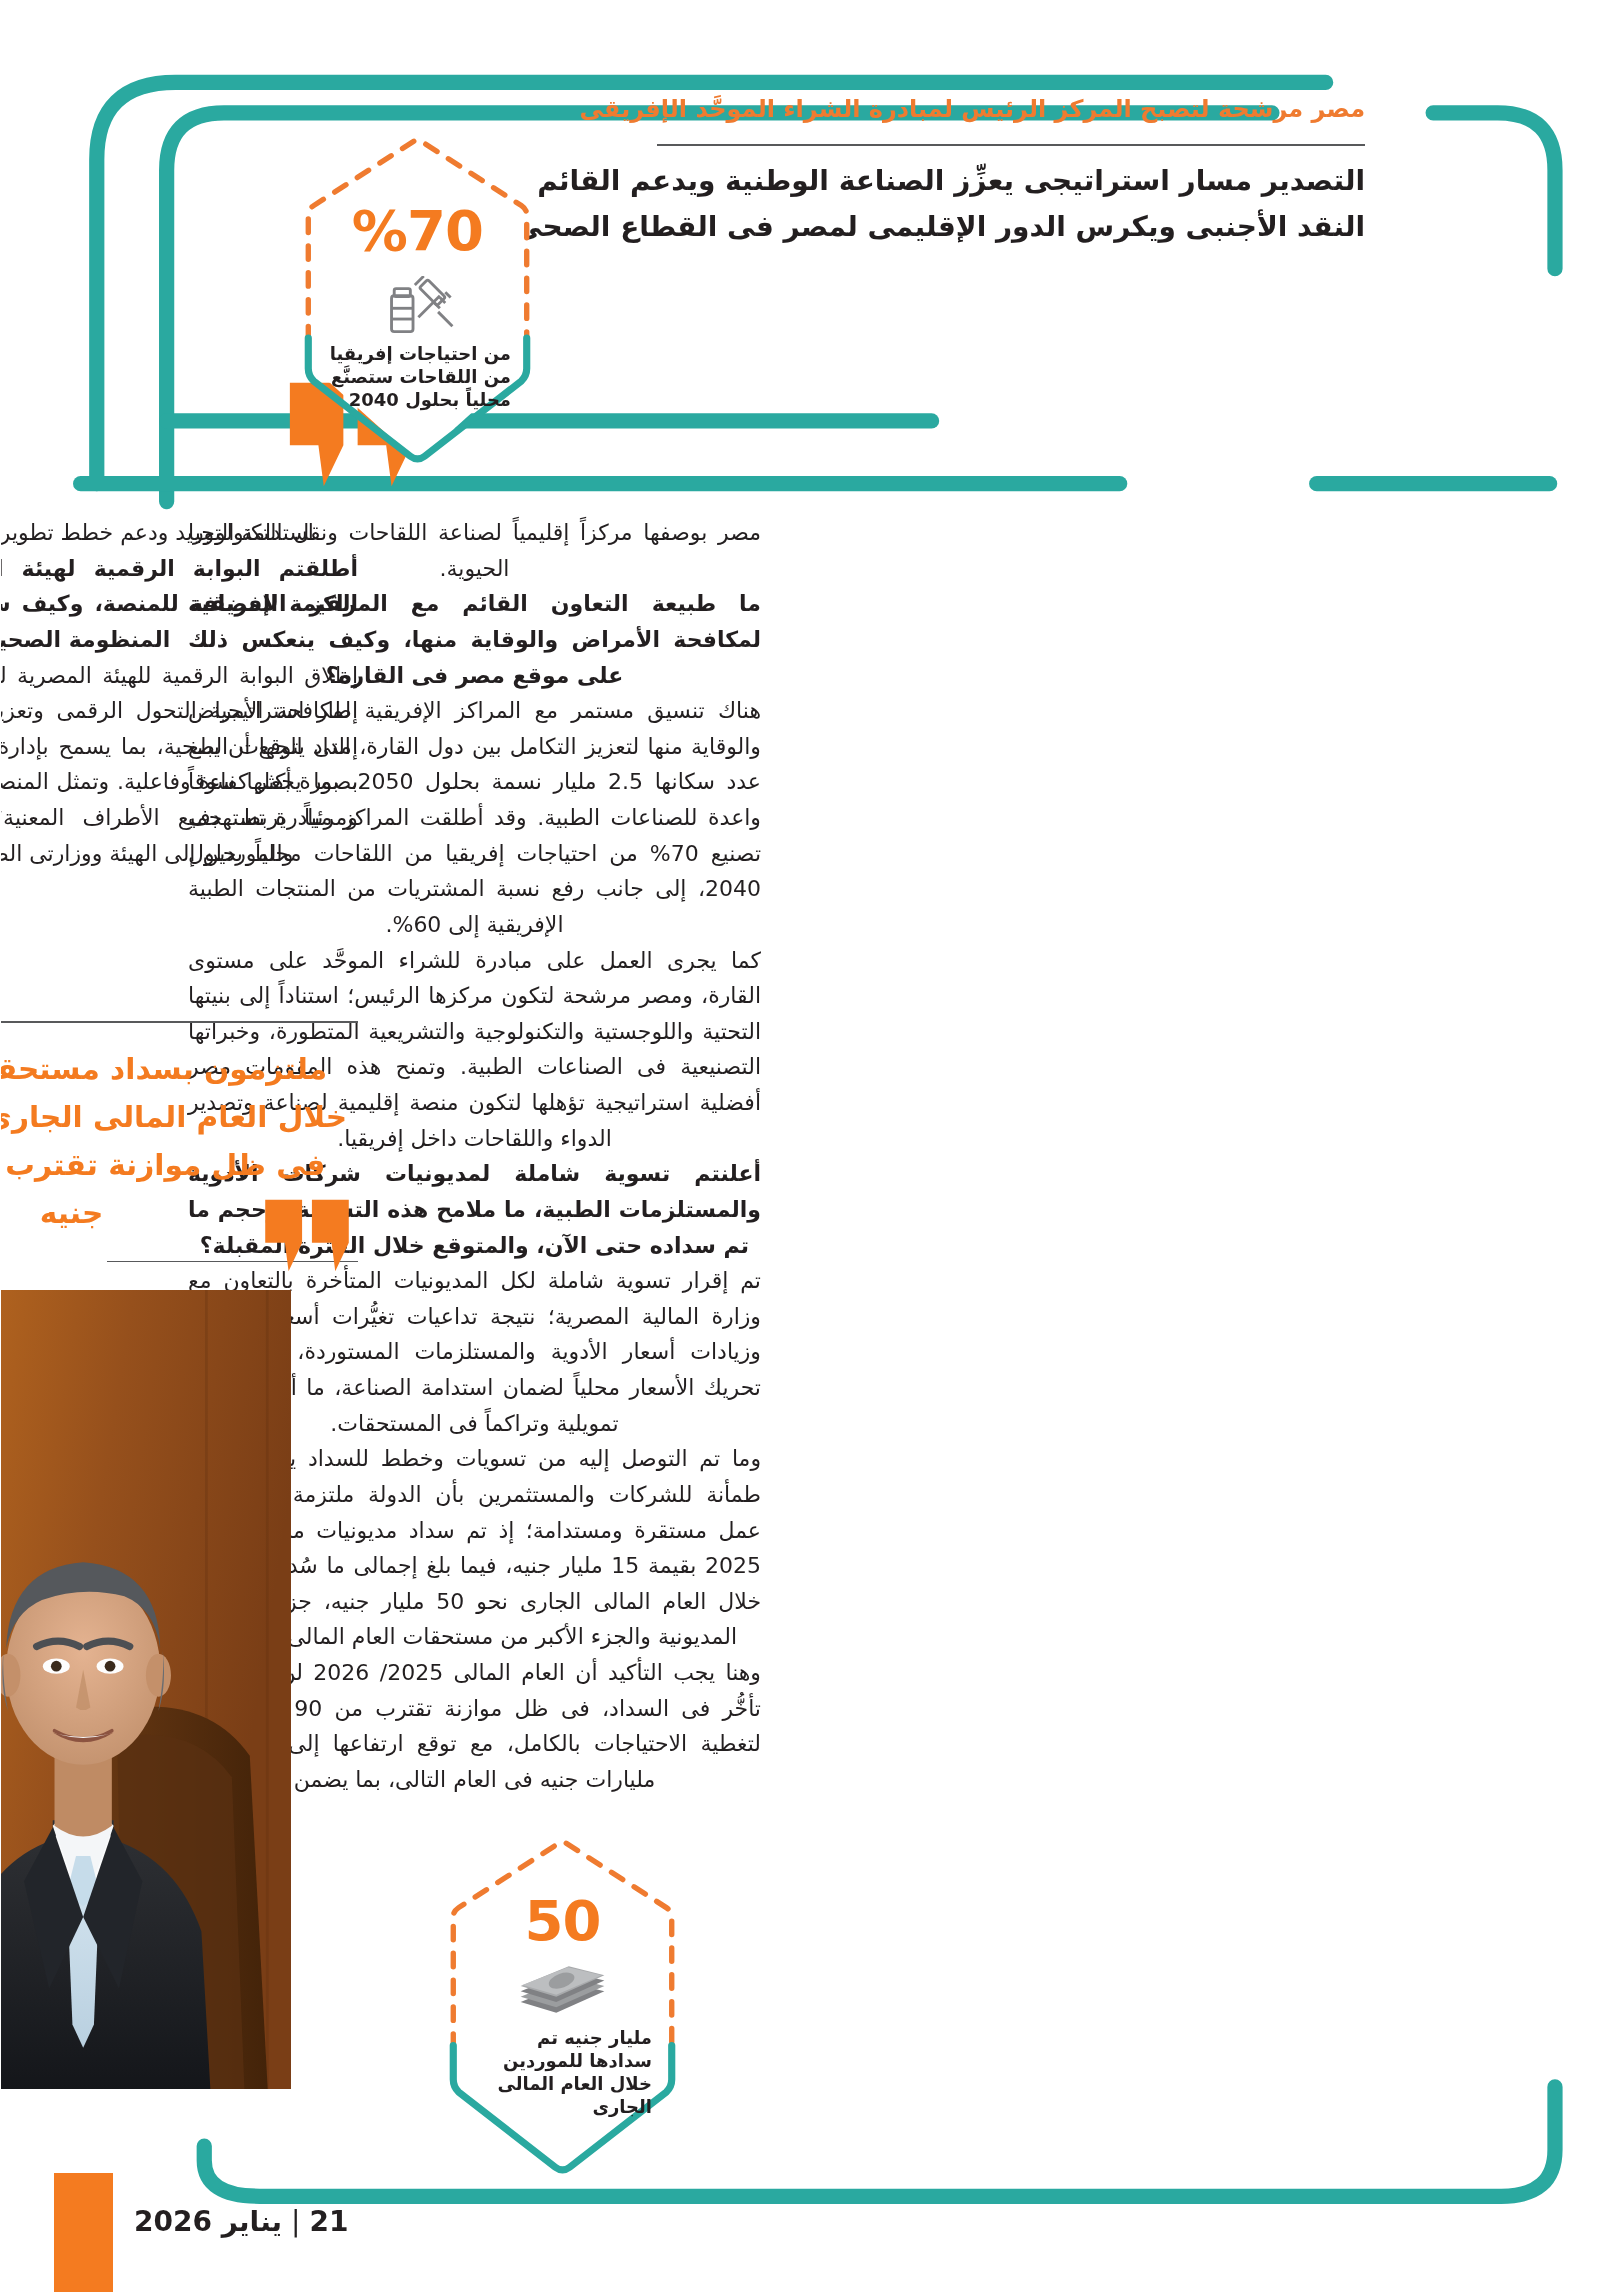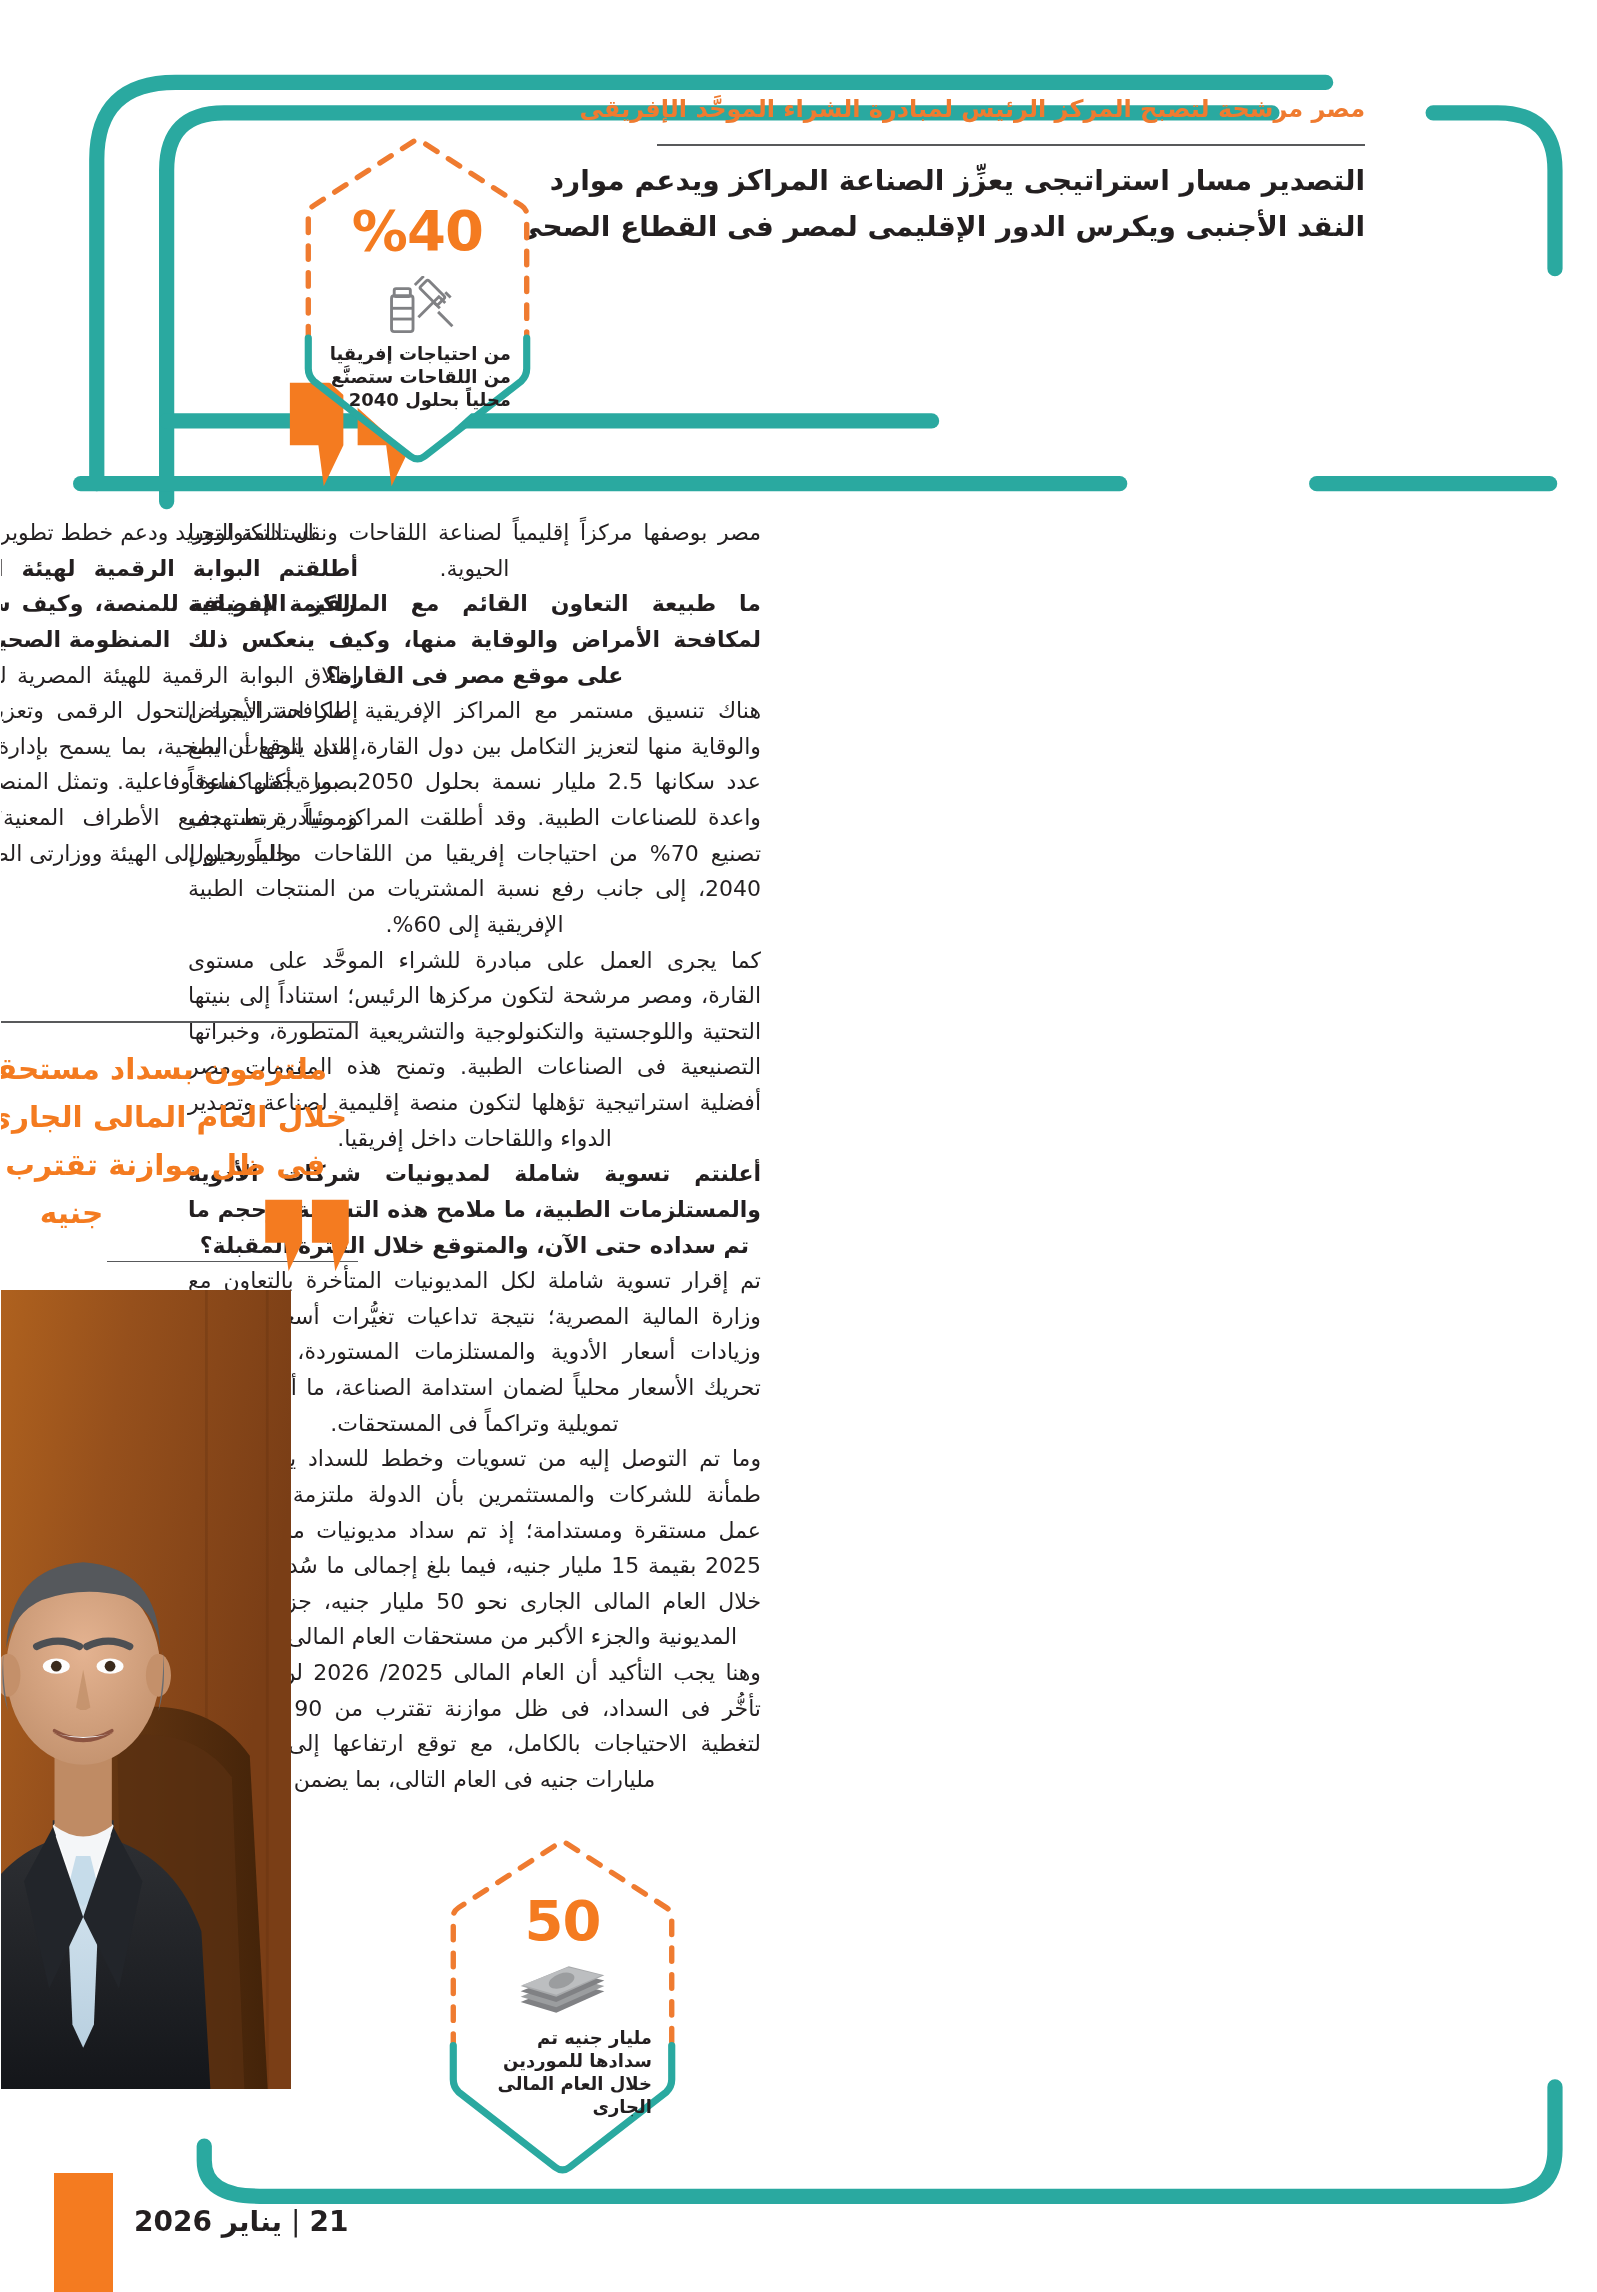--- a/index.html
+++ b/index.html
@@ -143,41 +143,41 @@
 
   <path d="M 160 2360 L 160 2402" fill="none" stroke="#2aa9a0" stroke-width="0"></path>
 </svg>
 
 <div class="header-zone">
   <div class="kicker">
     <div>مصر مرشحة لتصبح المركز الرئيس لمبادرة الشراء الموحَّد الإفريقى</div>
   </div>
   <div class="kicker-rule"></div>
   <div class="deck">
-    <div>التصدير مسار استراتيجى يعزِّز الصناعة المراكز ويدعم موارد</div>
+    <div>التصدير مسار استراتيجى يعزِّز الصناعة الوطنية ويدعم القائم</div>
     <div>النقد الأجنبى ويكرس الدور الإقليمى لمصر فى القطاع الصحى</div>
   </div>
 </div>
 
 <svg class="quote-mark" style="top:381px; right:1185px;" width="125" height="107" viewBox="0 0 140 120">
   <path d="M2 2 H62 V72 L40 118 L34 72 H2 Z" fill="#f47b20"></path>
   <path d="M78 2 H138 V72 L116 118 L110 72 H78 Z" fill="#f47b20"></path>
 </svg>
 
 <div class="hexbadge" id="badge70">
   <div class="hexwrap">
     <svg class="hexshape" width="233" height="333" viewBox="0 0 260 372">
 
       <path d="M130 6 L252 88 L252 256 L130 366 L8 256 L8 88 Z" fill="#ffffff"></path>
 
       <path d="M8 230 L8 90 Q8 84 14 80 L126 8 Q130 5 134 8 L246 80 Q252 84 252 90 L252 230" fill="none" stroke="#ef7b30" stroke-width="6" stroke-dasharray="15 15" stroke-linecap="round"></path>
 
       <path d="M8 228 L8 262 Q8 270 14 276 L122 360 Q130 366 138 360 L246 276 Q252 270 252 262 L252 228" fill="none" stroke="#2aa9a0" stroke-width="8" stroke-linecap="round"></path>
     </svg>
-    <div class="hex-value">%40</div>
+    <div class="hex-value">%70</div>
     <div class="hex-icon">
       <svg width="77" height="61" viewBox="0 0 86 68">
         <g fill="none" stroke="#808184" stroke-width="3.2" stroke-linejoin="round">
           <rect x="14" y="22" width="24" height="40" rx="3"></rect>
           <rect x="17" y="14" width="18" height="9" rx="2"></rect>
           <line x1="14" y1="36" x2="38" y2="36"></line>
           <line x1="14" y1="48" x2="38" y2="48"></line>
           <path d="M44 46 L68 22"></path>
           <rect x="46" y="12" width="28" height="13" rx="2" transform="rotate(45 60 18)"></rect>
           <path d="M40 10 L50 0"></path>

